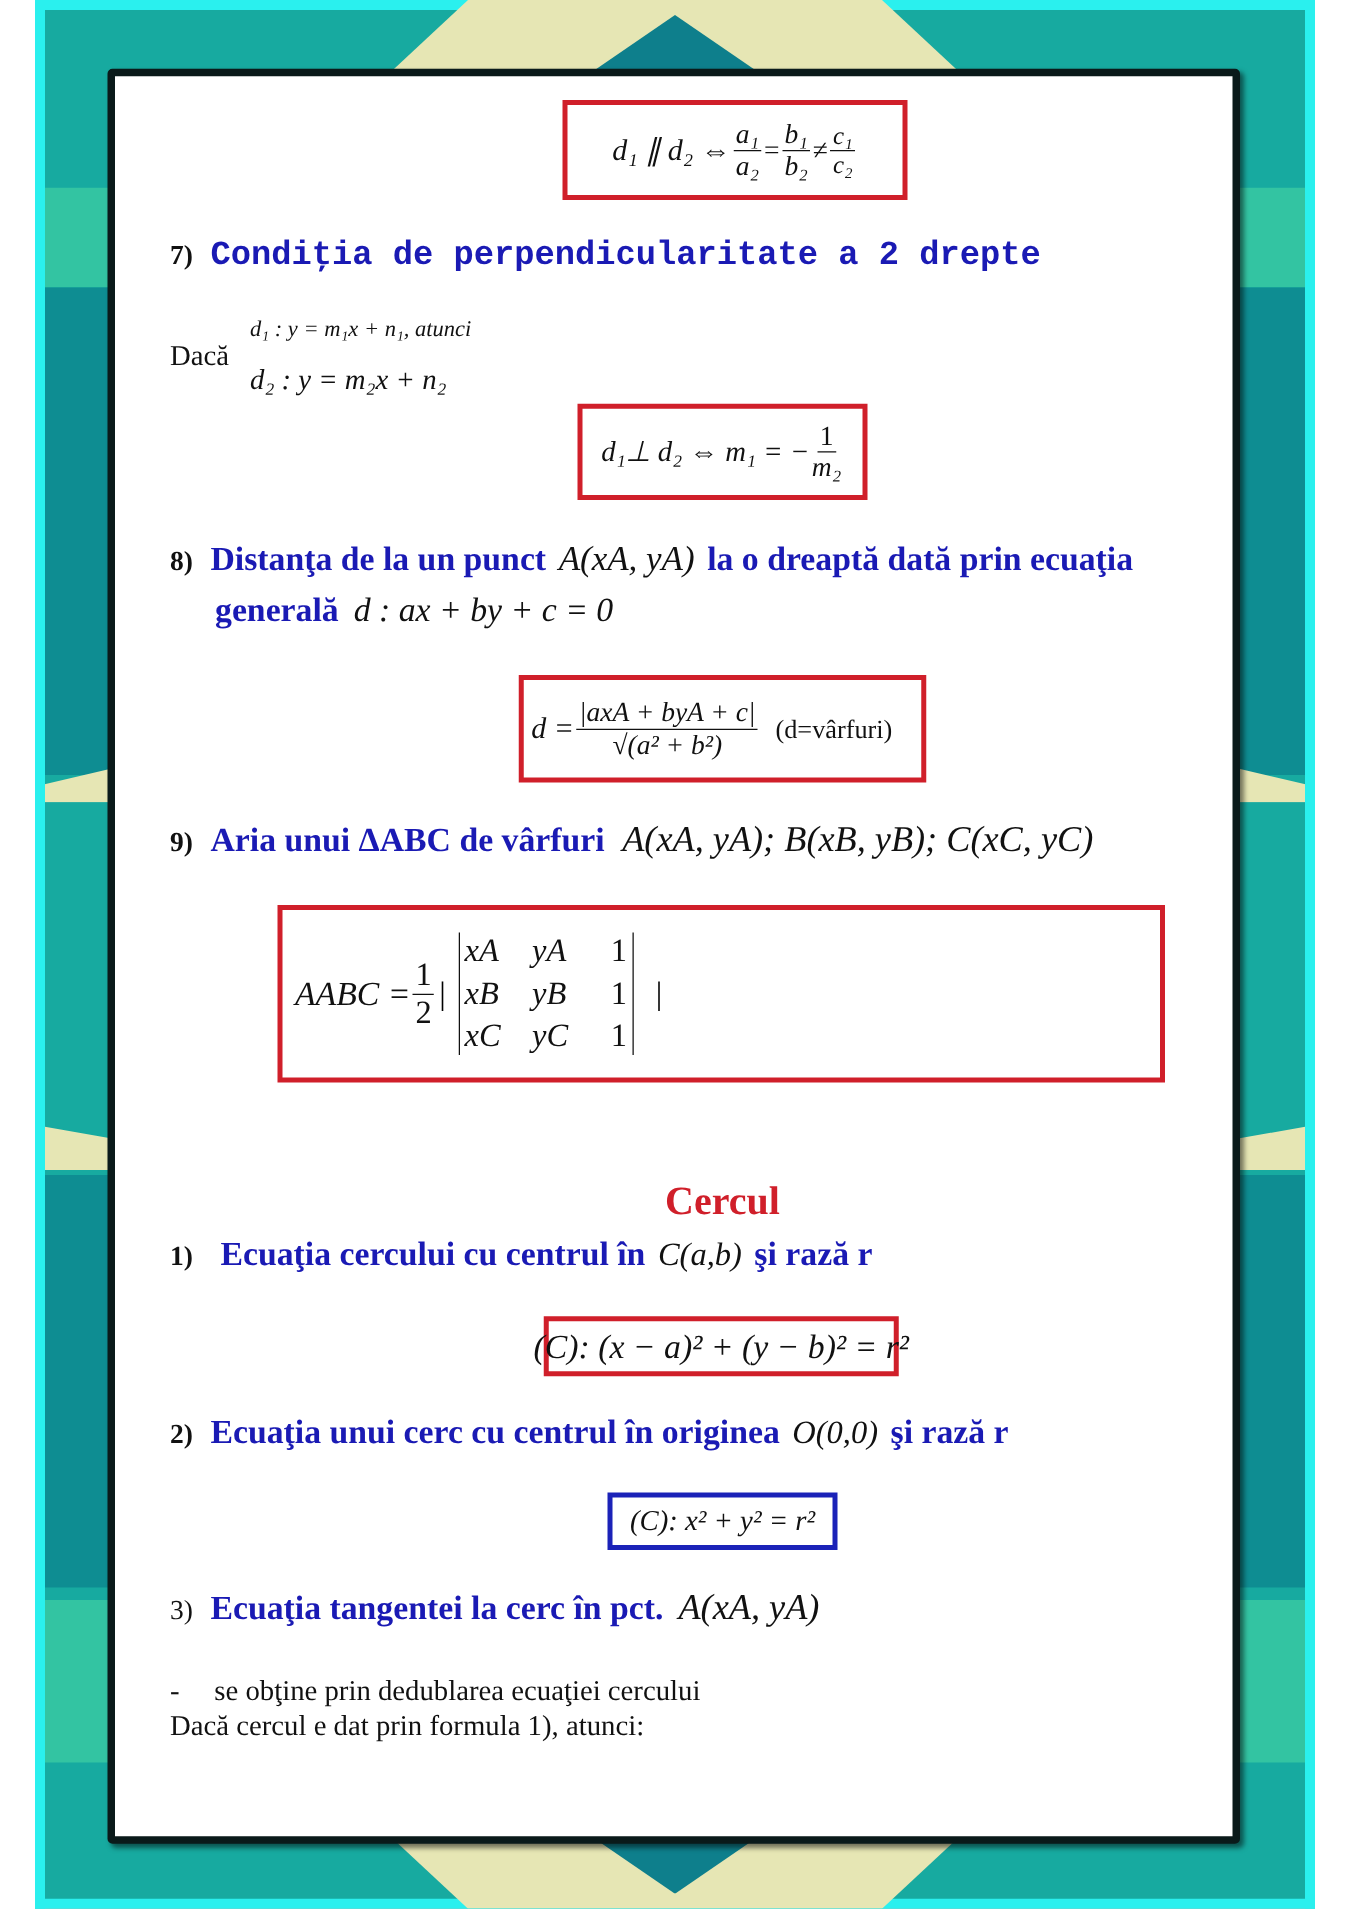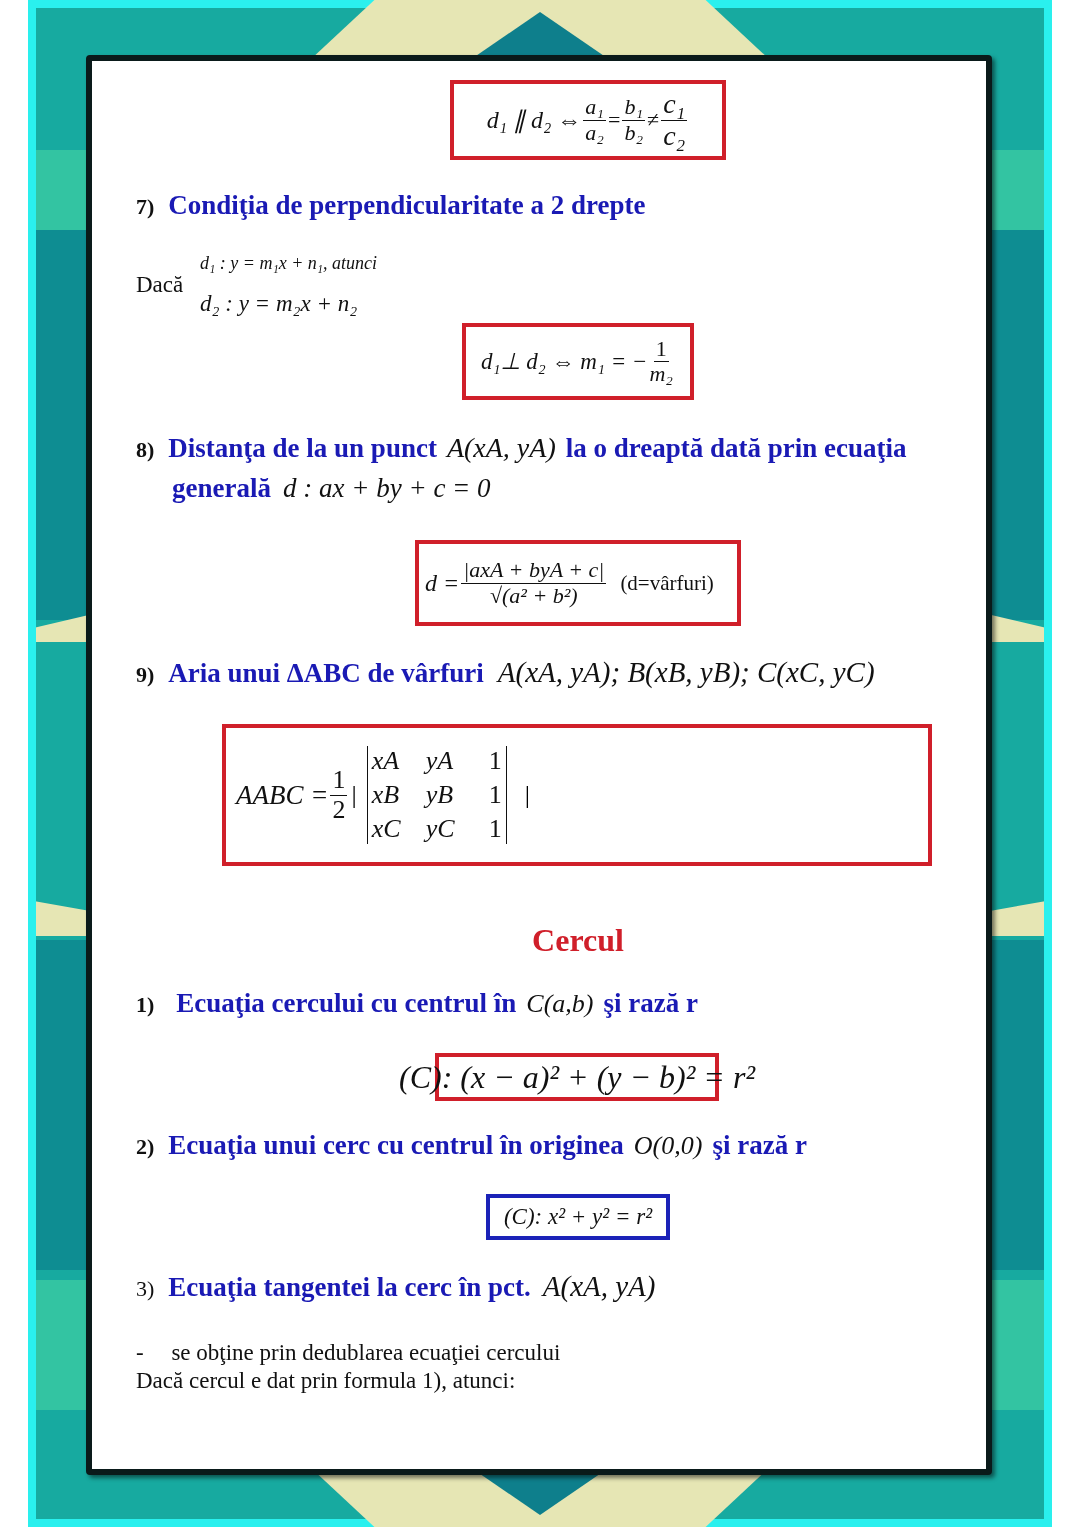--- a/index.html
+++ b/index.html
@@ -28,21 +28,21 @@
   .abs { position:absolute; }
   .h { color:#1a1ab4; font-weight:bold; font-size:27px; }
   .num { color:#111; font-weight:bold; font-size:22px; }
   .math { font-family:"Liberation Serif", serif; font-style:italic; color:#111; }
   .plain { color:#111; font-size:23px; }
   .box-red { position:absolute; border:4px solid #d01f2a; background:#fff; box-sizing:border-box; }
   .box-blue { position:absolute; border:4px solid #1b22b8; background:#fff; box-sizing:border-box; }
   .frac { display:inline-flex; flex-direction:column; align-items:center; vertical-align:middle; margin:0 2px; }
   .frac .n { border-bottom:1.5px solid #111; padding:0 2px; line-height:1.1; }
   .frac .d { line-height:1.1; }
-  .title-red { color:#d01f2a; font-weight:bold; font-size:32px; }
+  .title-red { color:#d01f2a; font-weight:bold; font-size:32px;margin-top:20px; }
   .det { display:inline-grid; grid-template-columns:54px 56px 20px; row-gap:4px; border-left:1.5px solid #111; border-right:1.5px solid #111; padding:0 4px; vertical-align:middle; font-size:26px; }
   .det span.one { font-style:normal; text-align:right; }
 </style>
 </head>
 <body>
 
 <div class="frame"></div>
 <div class="band seagreen" style="top:150px;height:80px;clip-path:polygon(0 0,100% 0,100% 100%,0 100%);"></div>
 <div class="band dark" style="top:230px;height:390px;"></div>
 <div class="band cream" style="top:610px;height:32px;clip-path:polygon(0 60%,8% 0,92% 0,100% 60%,100% 100%,0 100%);"></div>
@@ -65,29 +65,29 @@
   <span class="frac math" style="font-size:22px;">
     <span class="n">a₁</span>
     <span class="d">a₂</span>
   </span>
   <span class="math" style="font-size:22px;font-style:normal;">=</span>
   <span class="frac math" style="font-size:22px;">
     <span class="n">b₁</span>
     <span class="d">b₂</span>
   </span>
   <span class="math" style="font-size:22px;font-style:normal;">≠</span>
-  <span class="frac math" style="font-size:28px;">
+  <span class="frac math" style="font-size:20px;">
     <span class="n">c₁</span>
     <span class="d">c₂</span>
   </span>
 </div>
 
 <div class="abs" style="left:136px;top:190px;">
   <span class="num">7)</span>
-  <span class="h" style="margin-left:10px;">Condiţia de perpendicularitate a 2 drepte</span>
+  <span class="h" style="margin-left:10px;font-family:Liberation Mono, monospace;">Condiţia de perpendicularitate a 2 drepte</span>
 </div>
 <div class="abs plain" style="left:136px;top:272px;">Dacă</div>
 <div class="abs math" style="left:200px;top:253px;font-size:18px;">d₁ : y = m₁x + n₁, atunci</div>
 <div class="abs math" style="left:200px;top:291px;font-size:23px;">d₂ : y = m₂x + n₂</div>
 <div class="box-red" style="left:462px;top:323px;width:232px;height:77px;display:flex;align-items:center;justify-content:center;">
   <span class="math" style="font-size:23px;">d₁⊥ d₂ ⇔ m₁ = −</span>
   <span class="frac math" style="font-size:22px;">
     <span class="n" style="font-style:normal;">1</span>
     <span class="d">m₂</span>
   </span>
@@ -140,21 +140,21 @@
 
 <div class="abs title-red" style="left:0;width:1080px;top:922px;text-align:center;padding-left:76px;box-sizing:border-box;">Cercul</div>
 
 <div class="abs" style="left:136px;top:988px;white-space:nowrap;">
   <span class="num">1)</span>
   <span class="h" style="margin-left:18px;">Ecuaţia cercului cu centrul în</span>
   <span class="math" style="font-size:26px;margin:0 6px;">C(a,b)</span>
   <span class="h">şi rază r</span>
 </div>
 <div class="box-red" style="left:435px;top:1053px;width:284px;height:48px;display:flex;align-items:center;justify-content:center;">
-  <span class="math" style="font-size:32px;white-space:nowrap;">(C): (x − a)² + (y − b)² = r²</span>
+  <span class="math" style="font-size:27px;white-space:nowrap;">(C): (x − a)² + (y − b)² = r²</span>
 </div>
 
 <div class="abs" style="left:136px;top:1130px;white-space:nowrap;">
   <span class="num">2)</span>
   <span class="h" style="margin-left:10px;">Ecuaţia unui cerc cu centrul în originea</span>
   <span class="math" style="font-size:26px;margin:0 6px;">O(0,0)</span>
   <span class="h">şi rază r</span>
 </div>
 <div class="box-blue" style="left:486px;top:1194px;width:184px;height:46px;display:flex;align-items:center;justify-content:center;">
   <span class="math" style="font-size:23px;white-space:nowrap;text-align:center;">(C): x² + y² = r²</span>

